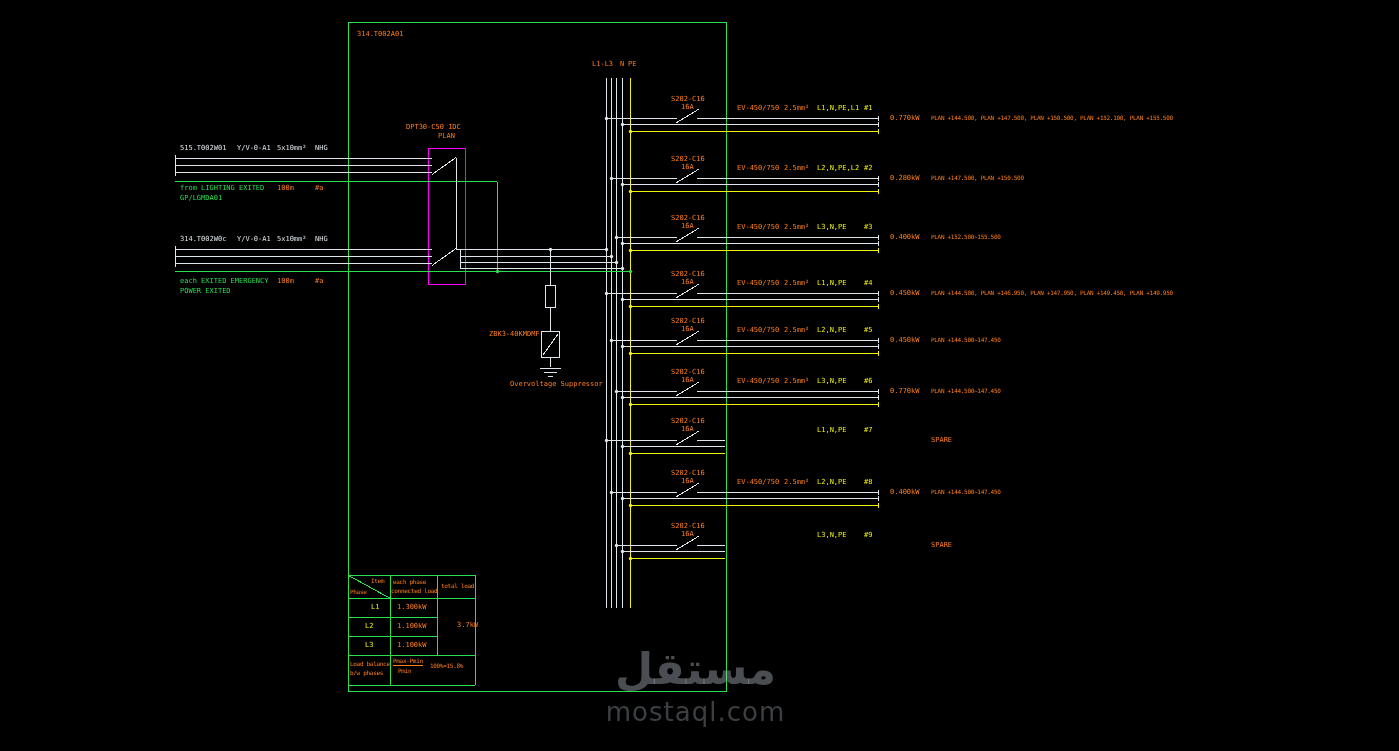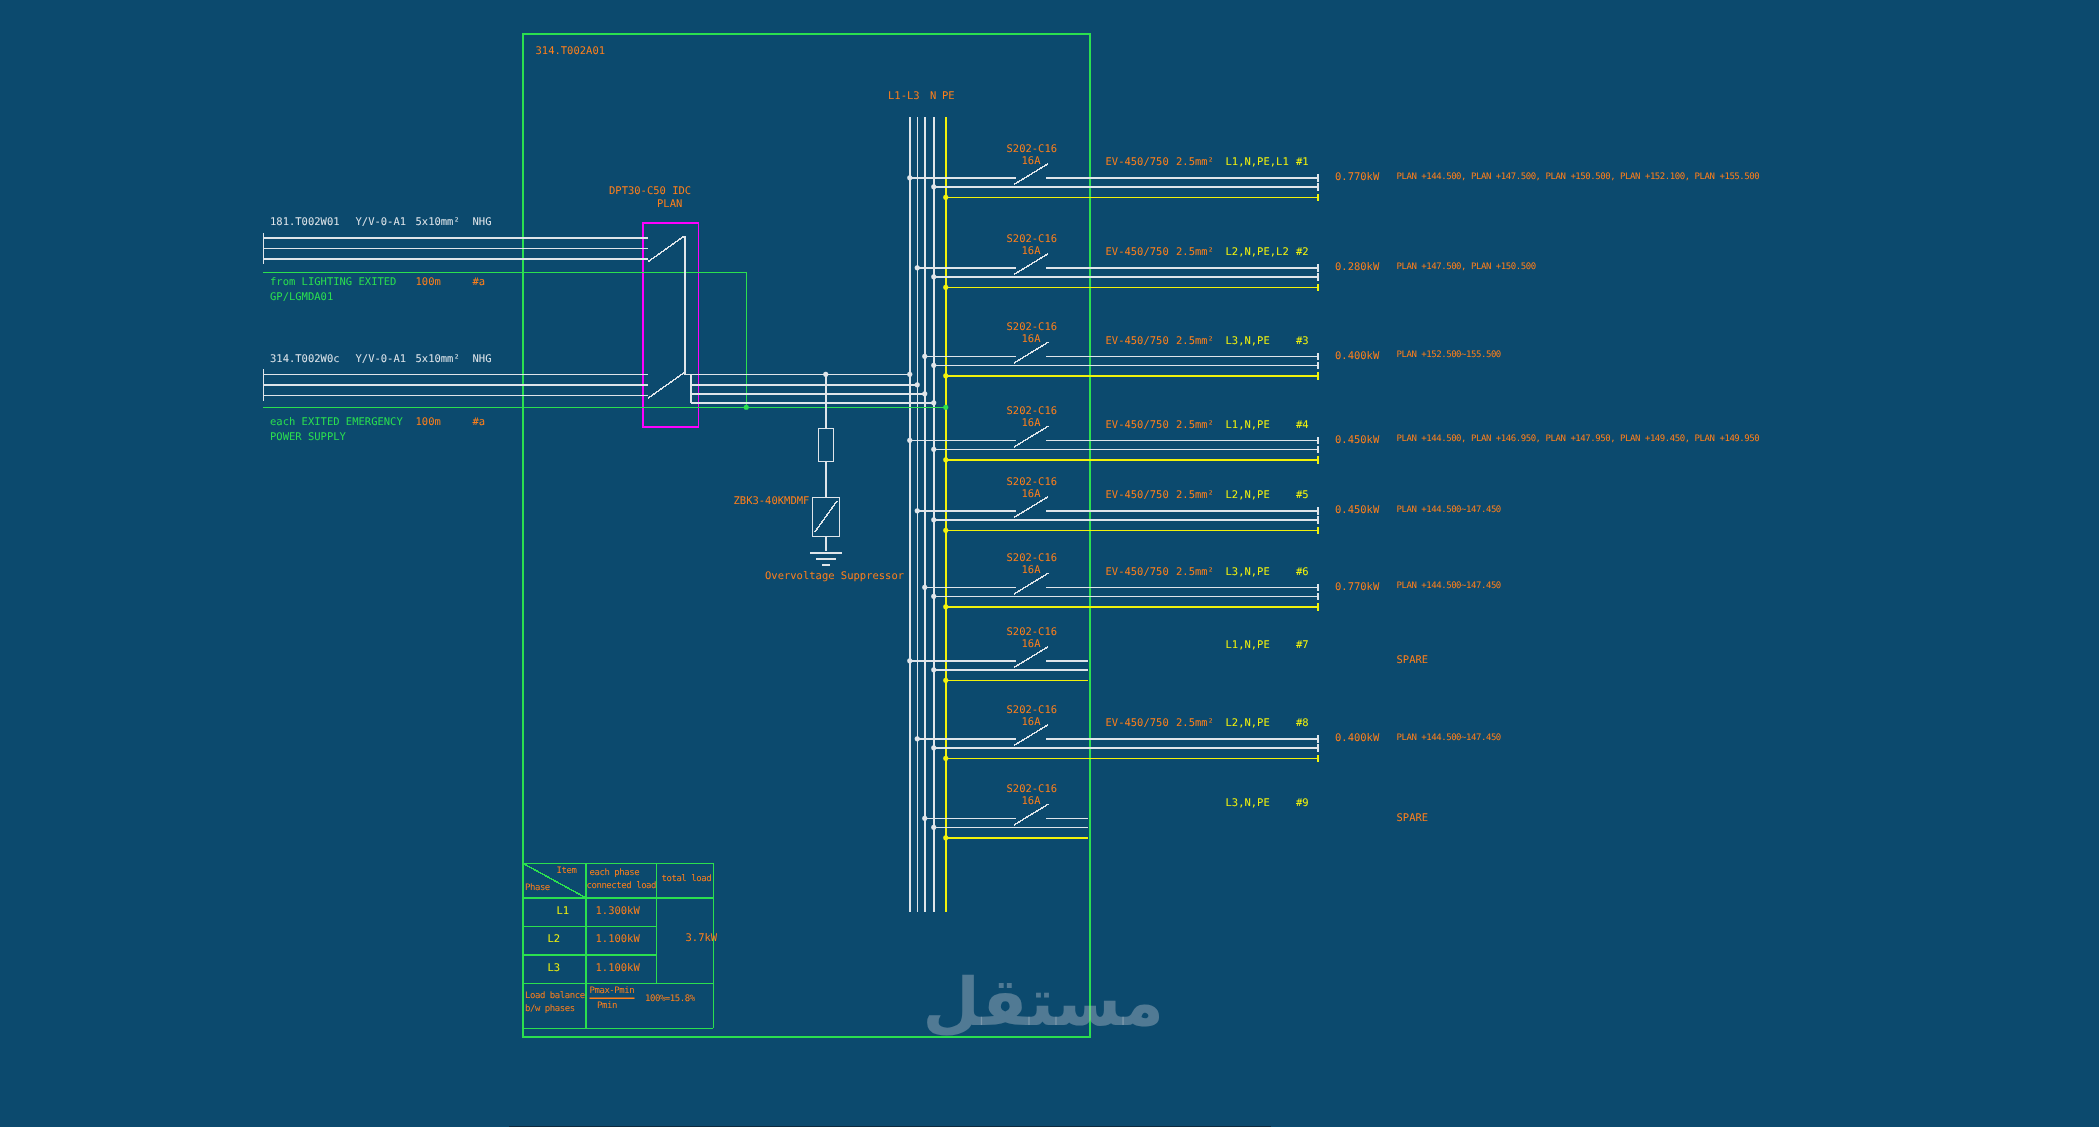--- a/index.html
+++ b/index.html
@@ -1,16 +1,16 @@
 <!DOCTYPE html>
 <html><head>
 <meta charset="utf-8">
 <style>
   html,body{margin:0;padding:0;background:#0d141c;}
-  .stage{position:relative;width:1399px;height:751px;background:#0c4a6e;overflow:hidden;
+  .stage{position:relative;width:1399px;height:751px;background:#000000;overflow:hidden;
          font-family:"DejaVu Sans Mono", monospace;}
   svg.lines{position:absolute;left:0;top:0;}
   .lines line,.lines rect{fill:none;stroke-width:1;shape-rendering:crispEdges;}
   .lw{stroke:#dfe5ea;} .ly{stroke:#f2f20c;} .lg{stroke:#2bdf4f;} .lm{stroke:#ff00ff;}
   .dw{fill:#dfe5ea;stroke:none;} .dy{fill:#f2f20c;stroke:none;} .dg{fill:#2bdf4f;stroke:none;}
   .t{position:absolute;font-size:7px;line-height:1;color:#ff7f1a;white-space:pre;}
   .t.g{color:#2bdf4f;} .t.y{color:#f2f20c;} .t.w{color:#dfe5ea;}
   .t6{font-size:6px;letter-spacing:-0.3px;}
   .frac-num{border-bottom:1px solid #ff7f1a;padding-bottom:1px;}
   .wm{position:absolute;left:598px;top:645px;width:195px;text-align:center;
@@ -188,37 +188,37 @@
     <line class="lg" x1="437.5" y1="575" x2="437.5" y2="655"></line>
     <line class="lg" x1="475.5" y1="575" x2="475.5" y2="685"></line>
     <line class="lg" x1="348.5" y1="575.5" x2="390.5" y2="598.5"></line>
   </svg>
 
   <span class="t" style="left:357px;top:31px">314.T002A01</span>
   <span class="t" style="left:592px;top:61px">L1-L3</span>
   <span class="t" style="left:620px;top:61px">N</span>
   <span class="t" style="left:628px;top:61px">PE</span>
 
-  <span class="t w" style="left:180px;top:145px">181.T002W01</span>
+  <span class="t w" style="left:180px;top:145px">515.T002W01</span>
   <span class="t w" style="left:237px;top:145px">Y/V-0-A1</span>
   <span class="t w" style="left:277px;top:145px">5x10mm²</span>
   <span class="t w" style="left:315px;top:145px">NHG</span>
   <span class="t g" style="left:180px;top:185px">from LIGHTING EXITED</span>
   <span class="t" style="left:277px;top:185px">100m</span>
   <span class="t" style="left:315px;top:185px">#a</span>
   <span class="t g" style="left:180px;top:195px">GP/LGMDA01</span>
 
   <span class="t w" style="left:180px;top:236px">314.T002W0c</span>
   <span class="t w" style="left:237px;top:236px">Y/V-0-A1</span>
   <span class="t w" style="left:277px;top:236px">5x10mm²</span>
   <span class="t w" style="left:315px;top:236px">NHG</span>
   <span class="t g" style="left:180px;top:278px">each EXITED EMERGENCY</span>
   <span class="t" style="left:277px;top:278px">100m</span>
   <span class="t" style="left:315px;top:278px">#a</span>
-  <span class="t g" style="left:180px;top:288px">POWER SUPPLY</span>
+  <span class="t g" style="left:180px;top:288px">POWER EXITED</span>
 
   <span class="t" style="left:406px;top:124px">DPT30-C50 IDC</span>
   <span class="t" style="left:438px;top:133px">PLAN</span>
   <span class="t" style="left:489px;top:331px">ZBK3-40KMDMF</span>
   <span class="t" style="left:510px;top:381px">Overvoltage Suppressor</span>
 
   <span class="t" style="left:671px;top:96px">S202-C16</span>
   <span class="t" style="left:681px;top:104px">16A</span>
   <span class="t" style="left:737px;top:105px">EV-450/750</span>
   <span class="t" style="left:784px;top:105px">2.5mm²</span>
@@ -306,15 +306,16 @@
   <span class="t" style="left:397px;top:642px">1.100kW</span>
   <span class="t" style="left:457px;top:622px">3.7kW</span>
   <span class="t t6" style="left:350px;top:661px">Load balance</span>
   <span class="t t6" style="left:350px;top:670px">b/w phases</span>
   <span class="t t6 frac-num" style="left:393px;top:658px">Pmax-Pmin</span>
   <span class="t t6" style="left:398px;top:668px">Pmin</span>
   <span class="t t6" style="left:430px;top:663px">100%=15.8%</span>
 
   <div class="wm">
     <div class="wm-ar">مستقل</div>
+    <div class="wm-en">mostaql.com</div>
   </div>
 
 </div>
 
 </body></html>

